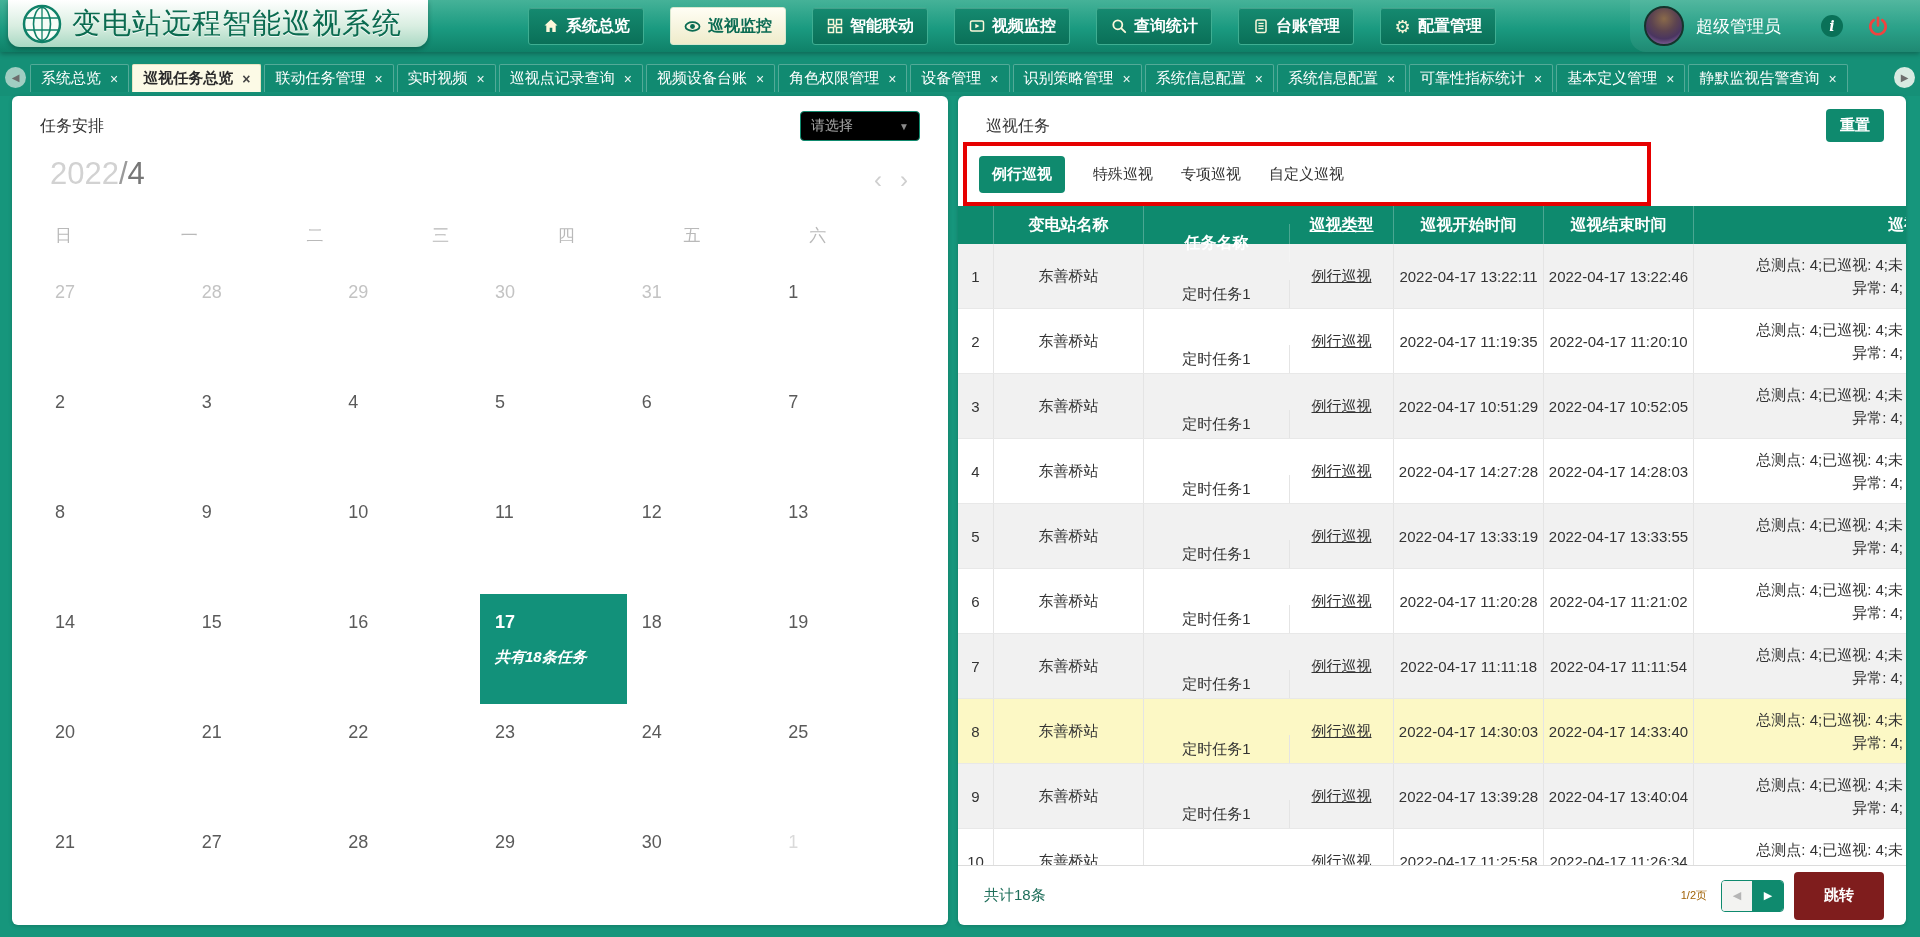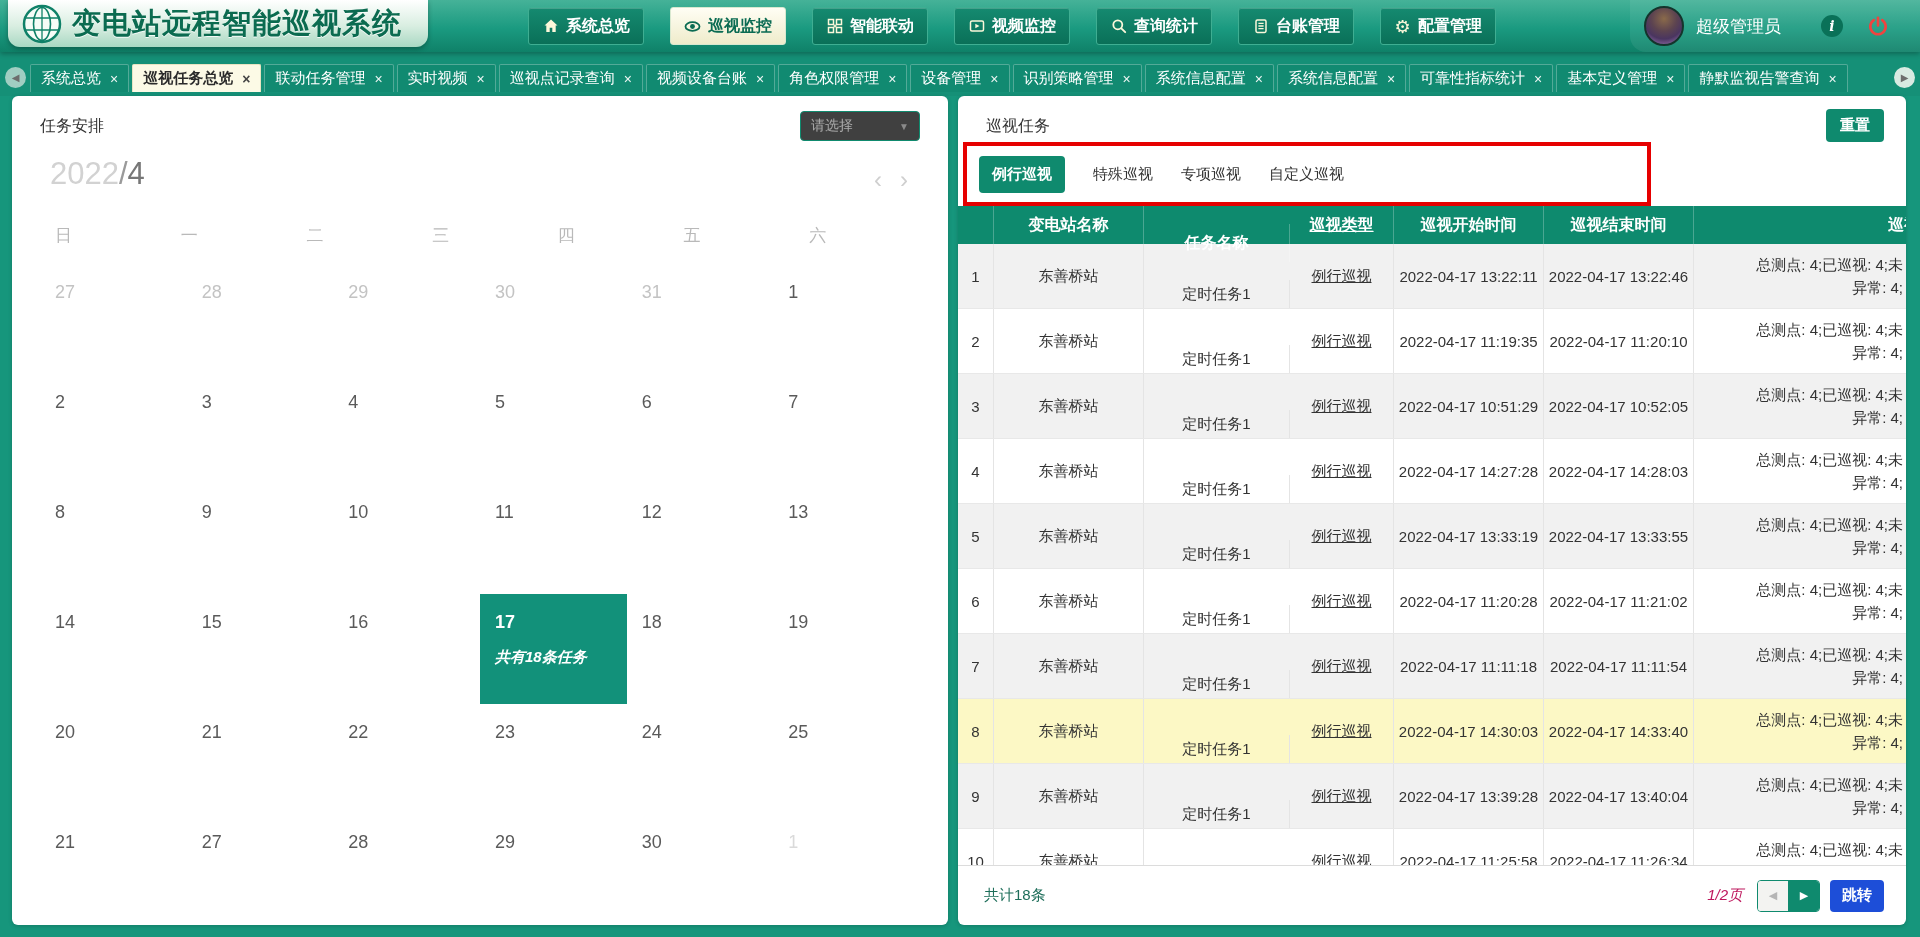--- a/index.html
+++ b/index.html
@@ -7,21 +7,21 @@
        font-family:"Liberation Sans","DejaVu Sans",sans-serif;}
 
   
   .topbar{position:absolute;top:0;left:0;right:0;height:52px;
           background:linear-gradient(180deg,#45b298 0%,#1a9a80 55%,#0f8168 100%);
           box-shadow:0 2px 5px rgba(0,0,0,.28);z-index:5;}
   .logo-plate{position:absolute;left:8px;top:0;width:420px;height:47px;
           background:linear-gradient(180deg,#ffffff 0%,#d9eee1 55%,#a9d8c3 100%);
           border-radius:0 0 12px 12px;box-shadow:0 2px 5px rgba(0,0,0,.3);
           display:flex;align-items:center;gap:10px;padding-left:14px;box-sizing:border-box;}
-  .app-title{font-size:29px;font-weight:bold;color:#0b6b50;letter-spacing:1px;text-shadow:0 1px 0 rgba(255,255,255,.8);}
+  .app-title{font-size:29px;font-weight:normal;color:#0b6b50;letter-spacing:1px;text-shadow:0 1px 0 rgba(255,255,255,.8);}
   .nav{position:absolute;left:528px;top:7px;display:flex;gap:26px;}
   .nav-btn{display:flex;align-items:center;gap:7px;height:38px;padding:0 13px;border-radius:3px;cursor:pointer;
           background:linear-gradient(180deg,#158a70,#0a7058);border:1px solid #3fae92;
           color:#fff;font-size:16px;font-weight:bold;box-shadow:inset 0 1px 0 rgba(255,255,255,.2);}
   .nav-btn.active{background:linear-gradient(180deg,#fffef4,#efeccb);color:#0a6b52;border-color:#d8e8d0;}
   .nico{display:inline-flex;width:17px;height:17px;align-items:center;justify-content:center;}
   .gear-glyph{font-size:18px;line-height:17px;color:#fcf8da;font-family:"DejaVu Sans",sans-serif;}
   .user-zone{position:absolute;right:0;top:0;height:52px;width:290px;
           background:rgba(255,255,255,.07);border-radius:0 0 0 16px;
           display:flex;align-items:center;gap:12px;padding-left:14px;box-sizing:border-box;}
@@ -50,21 +50,21 @@
 
   
   .panel{position:absolute;top:96px;background:#fff;border-radius:6px;box-shadow:0 1px 4px rgba(0,0,0,.18);}
   .left-panel{left:12px;width:936px;height:829px;}
   .right-panel{left:958px;width:948px;height:829px;}
   .p-title{position:absolute;left:28px;top:20px;font-size:16px;color:#333;}
 
   
   .select-box{position:absolute;right:28px;top:15px;width:120px;height:30px;border:1px solid #0f8a6e;
           border-radius:4px;display:flex;align-items:center;justify-content:space-between;
-          padding:0 10px;box-sizing:border-box;cursor:pointer;background:#404040;}
+          padding:0 10px;box-sizing:border-box;cursor:pointer;background:#000000;}
   .select-box .ph{color:#aaa;font-size:14px;}
   .select-box .caret{color:#8a8a8a;font-size:10px;}
   .cal-ym{position:absolute;left:38px;top:60px;font-size:31px;}
   .cal-ym .yr{color:#d2d2d2;} .cal-ym .sep{color:#9a9a9a;} .cal-ym .mo{color:#777;}
   .cal-nav{position:absolute;right:40px;top:72px;display:flex;gap:18px;}
   .cal-nav span{color:#cfcfcf;font-size:24px;line-height:24px;cursor:pointer;}
   .cal{position:absolute;left:28px;right:28px;top:128px;bottom:10px;}
   .wk-row{display:grid;grid-template-columns:repeat(7,1fr);height:40px;}
   .weekday{padding-left:15px;color:#b9b9b9;font-size:17px;}
   .days{display:grid;grid-template-columns:repeat(6,1fr);grid-auto-rows:110px;}
@@ -96,26 +96,26 @@
   .c6{flex:1;min-width:0;}
   .th.c6{justify-content:flex-end;overflow:hidden;}
   .th.c6 .lbl{display:inline-block;white-space:nowrap;margin-right:-46px;}
   .cell.c6{flex-direction:column;align-items:flex-end;justify-content:center;padding-right:8px;overflow:hidden;}
   .cell.c6 .rl{line-height:23px;margin-right:-5px;}
 
   .t-footer{position:absolute;left:0;right:0;bottom:0;height:60px;border-top:1px solid #dcdcdc;
       display:flex;align-items:center;justify-content:space-between;padding:0 22px 0 26px;box-sizing:border-box;}
   .total-txt{color:#1e6e5a;font-size:15px;}
   .pager{display:flex;align-items:center;gap:10px;}
-  .page-info{color:#be185d;font-size:15px;margin-right:4px;font-style:italic;}
+  .page-info{color:#a16207;font-size:11px;margin-right:4px;}
   .pg-group{display:flex;border:1px solid #0f8a6e;border-radius:4px;overflow:hidden;}
   .pg-btn{width:30px;height:30px;display:flex;align-items:center;justify-content:center;font-size:11px;cursor:pointer;}
   .pg-prev{background:#f3f3f1;color:#b5b5b5;border-right:1px solid #0f8a6e;}
   .pg-next{background:#0f8a6e;color:#fff;}
-  .jump-btn{height:32px;padding:0 12px;border:none;border-radius:4px;background:#1d4ed8;color:#fff;
+  .jump-btn{height:48px;padding:0 30px;border:none;border-radius:4px;background:#7f1d1d;color:#fff;
       font-size:15px;font-weight:bold;cursor:pointer;}
 </style>
 </head>
 <body>
 
 <div class="app">
 
   <div class="topbar">
     <div class="logo-plate">
       <span style="display:inline-flex;">

